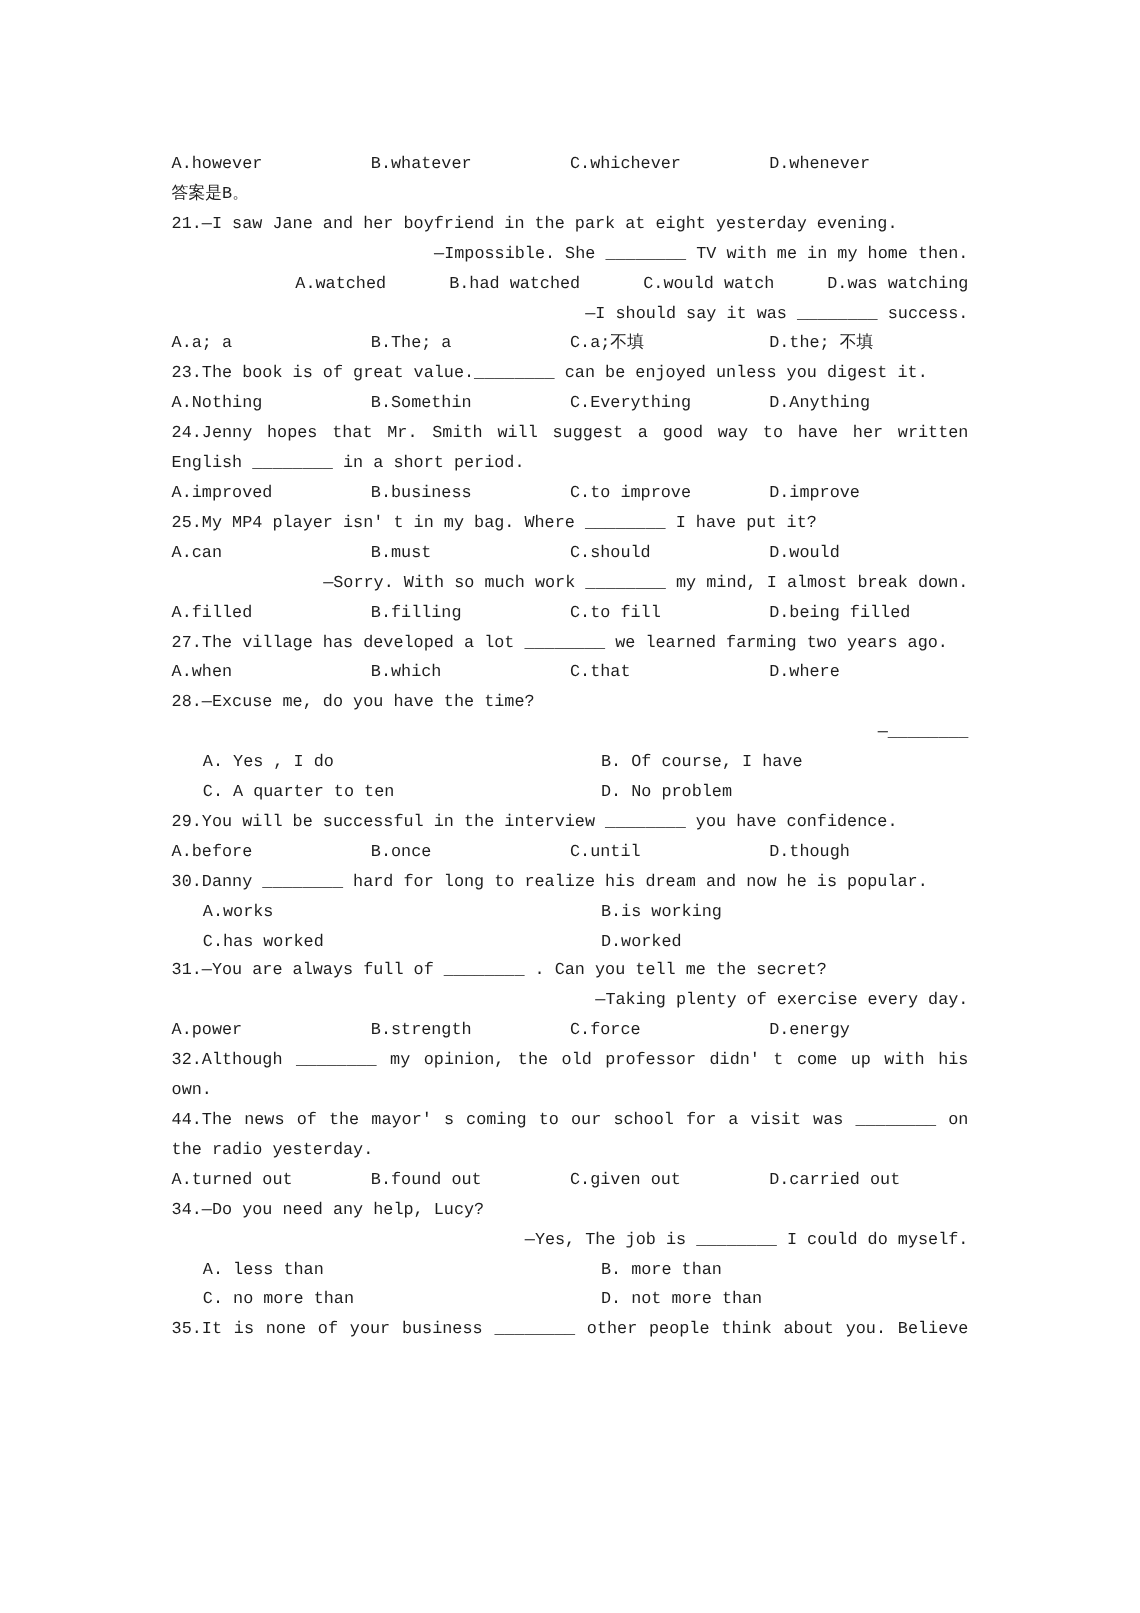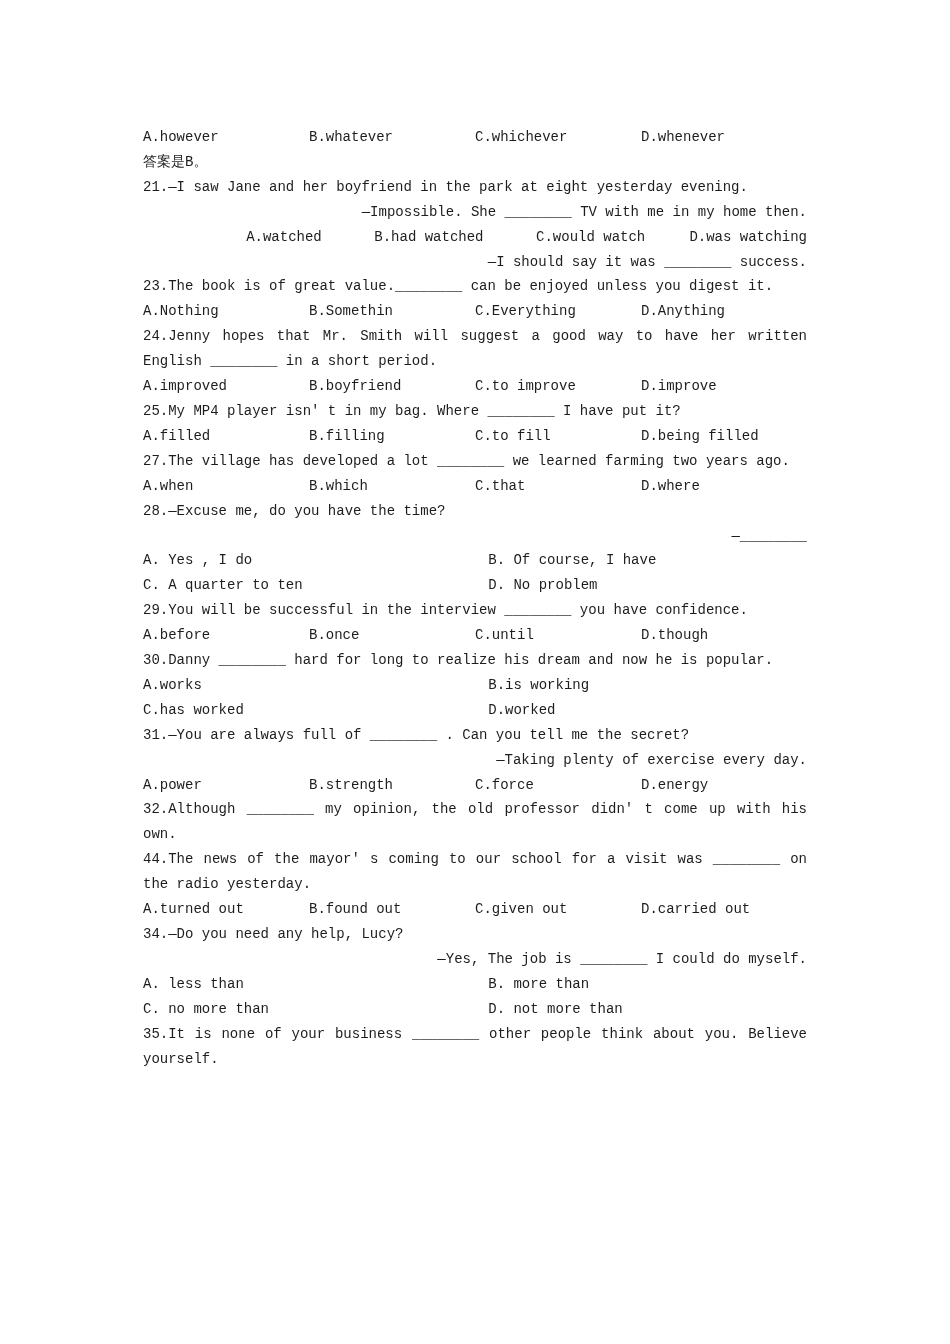--- a/index.html
+++ b/index.html
@@ -26,21 +26,21 @@
     font-size:14px;
     line-height:24.9px;
   }
   .para{
     margin:0;
     text-align:justify;
   }
   .indent{padding-left:17px;text-align:right;}
   .opts{display:grid;}
   .cols4{grid-template-columns:25% 25% 25% 25%;}
-  .cols2{grid-template-columns:52% 48%;}
+  .cols2{grid-template-columns:52% 48%;margin-left:26px;}
   .opt{white-space:pre;}
 </style>
 </head>
 <body>
 
 <div class="page">
   <div class="content">
       <div class="opts cols4">
         <span class="opt">A.however</span>
         <span class="opt">B.whatever</span>
@@ -50,35 +50,48 @@
       <p class="para">答案是B。</p>
       <p class="para">21.—I saw Jane and her boyfriend in the park at eight yesterday evening.</p>
       <p class="para indent">—Impossible. She ________ TV with me in my home then.</p>
       <div class="opts cols4 indent">
         <span class="opt">A.watched</span>
         <span class="opt">B.had watched</span>
         <span class="opt">C.would watch</span>
         <span class="opt">D.was watching</span>
       </div>
       <p class="para indent">—I should say it was ________ success.</p>
+      <div class="opts cols4">
+        <span class="opt">A.a; a</span>
+        <span class="opt">B.The; a</span>
+        <span class="opt">C.a;不填</span>
+        <span class="opt">D.the; 不填</span>
+      </div>
       <p class="para">23.The book is of great value.________ can be enjoyed unless you digest it.</p>
       <div class="opts cols4">
         <span class="opt">A.Nothing</span>
         <span class="opt">B.Somethin</span>
         <span class="opt">C.Everything</span>
         <span class="opt">D.Anything</span>
       </div>
       <p class="para">24.Jenny hopes that Mr. Smith will suggest a good way to have her written English ________ in a short period.</p>
       <div class="opts cols4">
         <span class="opt">A.improved</span>
-        <span class="opt">B.boyfriend</span>
+        <span class="opt">B.business</span>
         <span class="opt">C.to improve</span>
         <span class="opt">D.improve</span>
       </div>
       <p class="para">25.My MP4 player isn' t in my bag. Where ________ I have put it?</p>
+      <div class="opts cols4">
+        <span class="opt">A.can</span>
+        <span class="opt">B.must</span>
+        <span class="opt">C.should</span>
+        <span class="opt">D.would</span>
+      </div>
+      <p class="para indent">—Sorry. With so much work ________ my mind, I almost break down.</p>
       <div class="opts cols4">
         <span class="opt">A.filled</span>
         <span class="opt">B.filling</span>
         <span class="opt">C.to fill</span>
         <span class="opt">D.being filled</span>
       </div>
       <p class="para">27.The village has developed a lot ________ we learned farming two years ago.</p>
       <div class="opts cols4">
         <span class="opt">A.when</span>
         <span class="opt">B.which</span>

